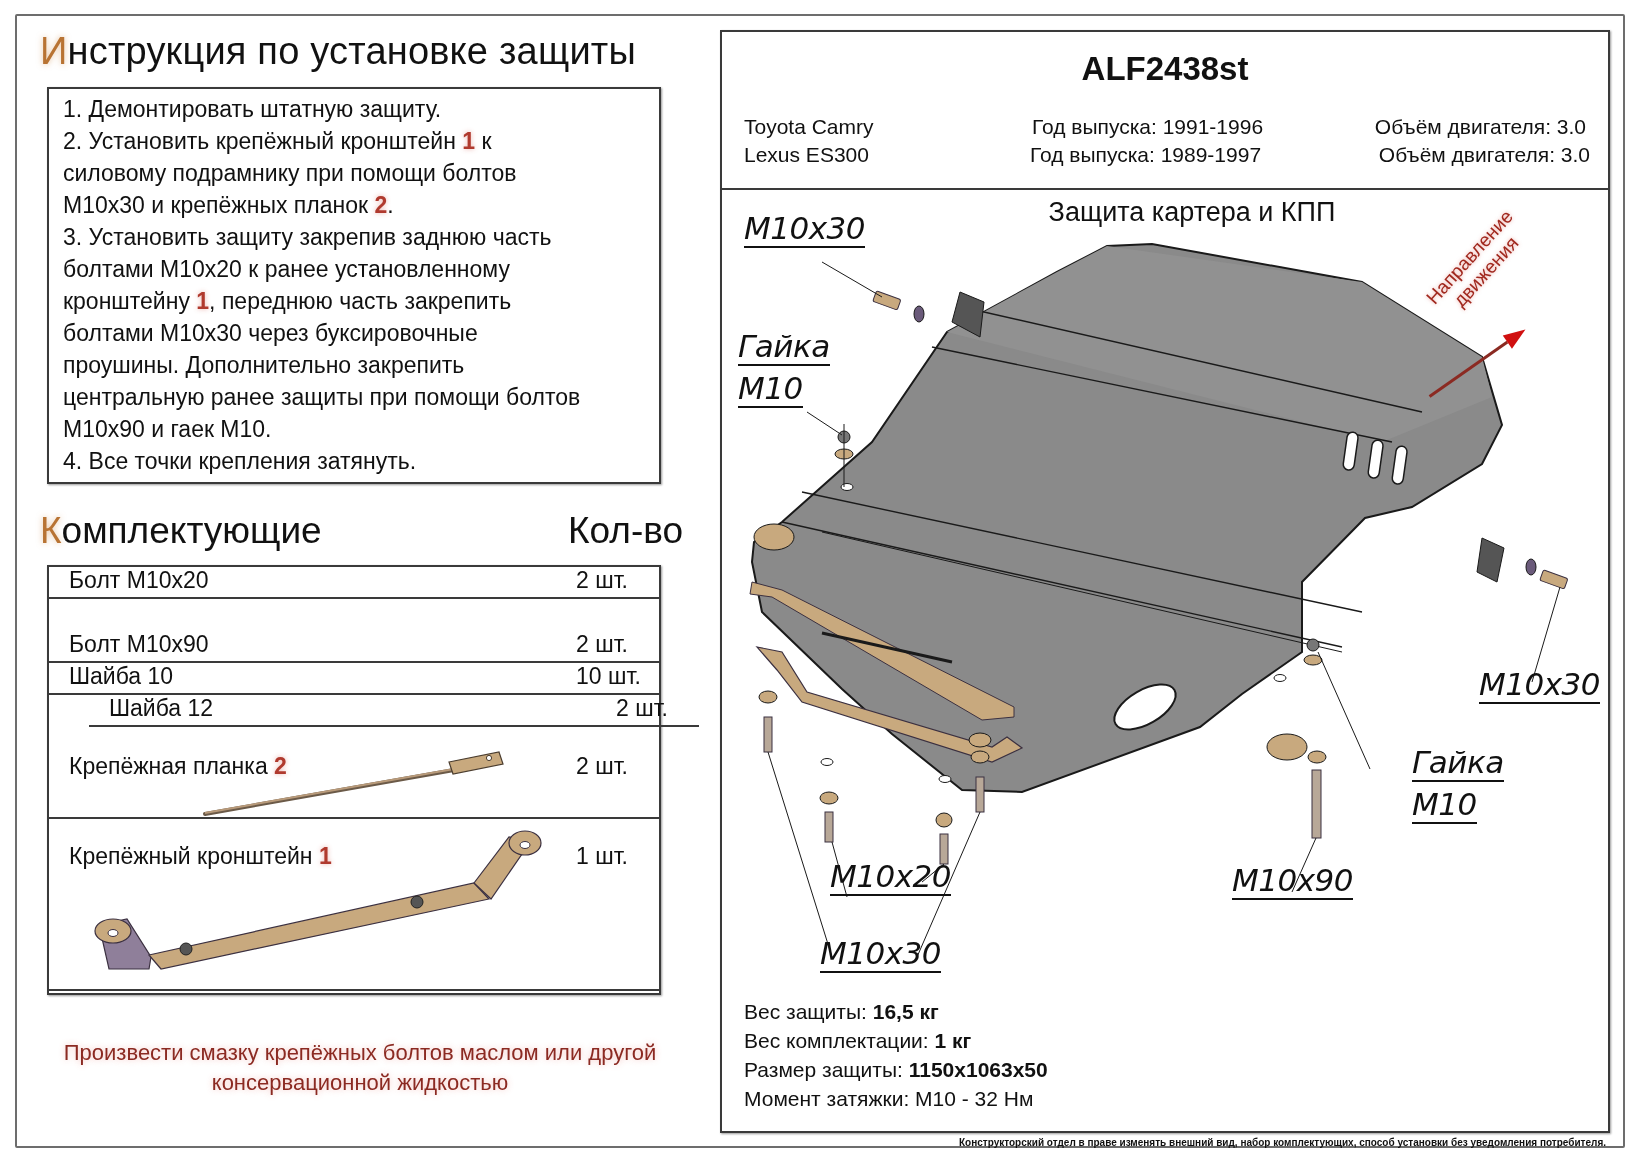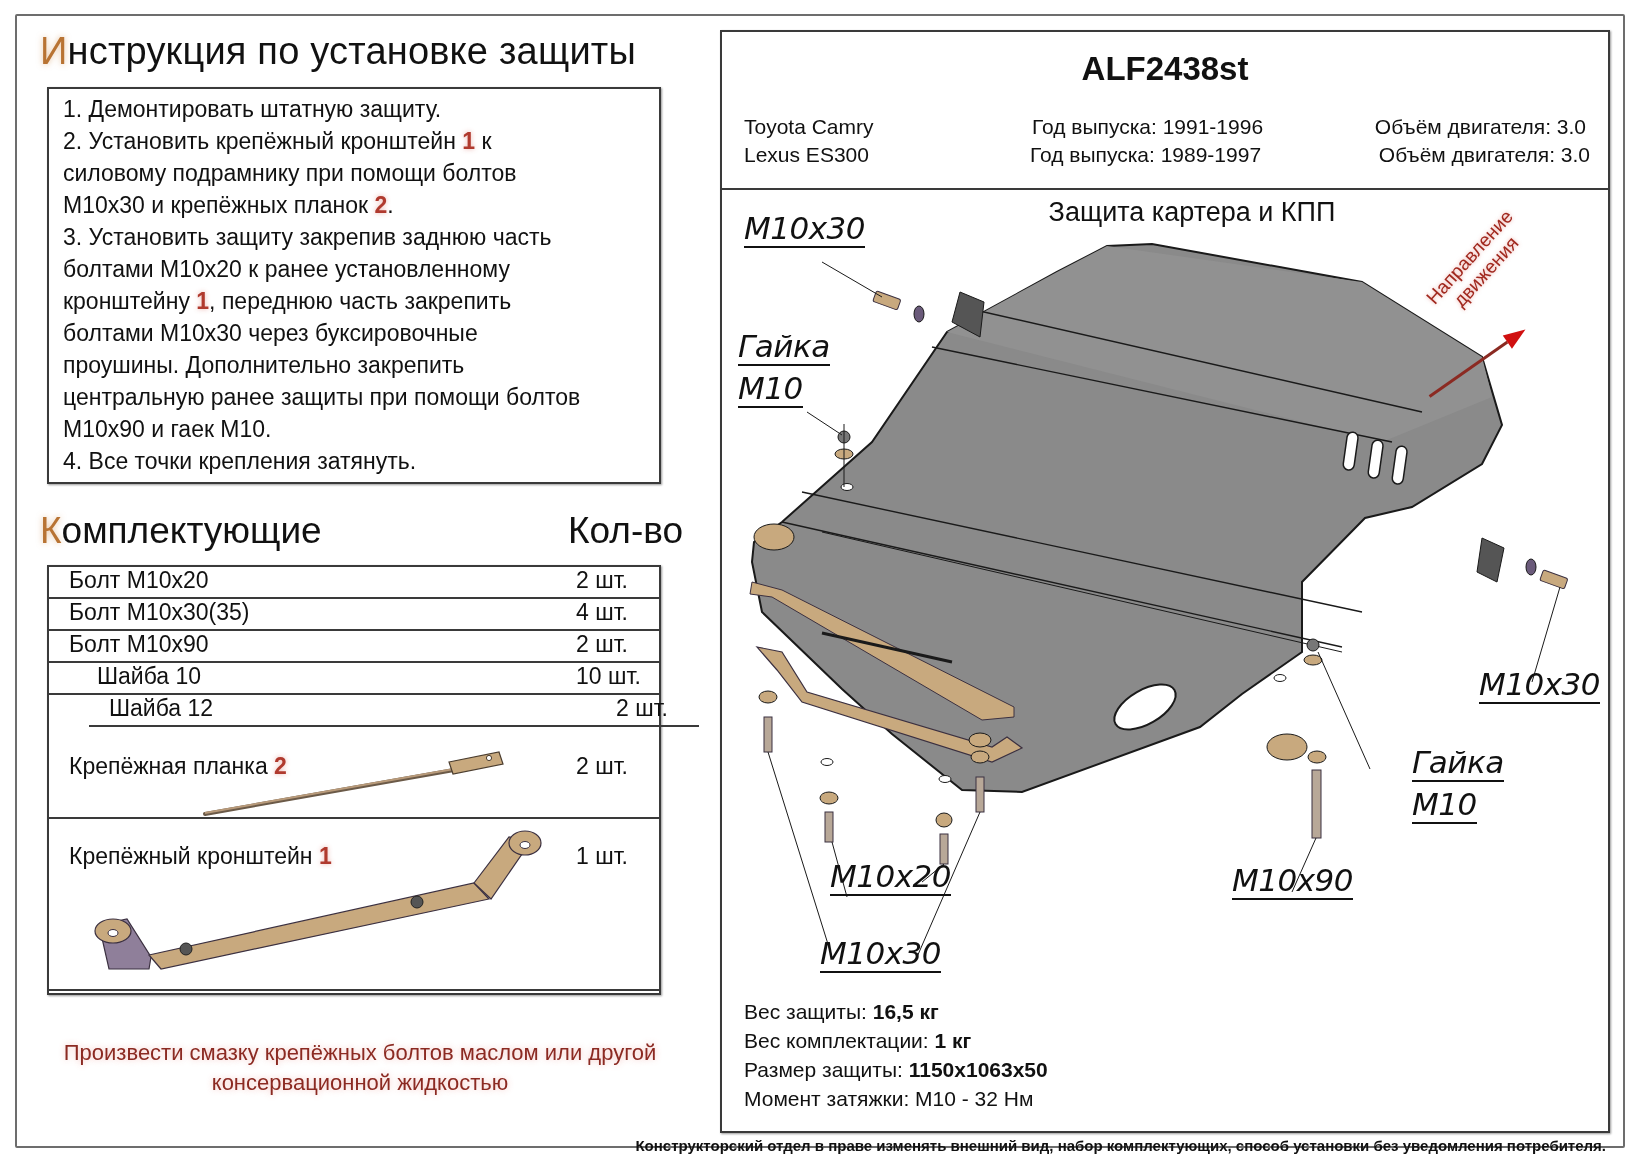--- a/index.html
+++ b/index.html
@@ -20,21 +20,21 @@
   .pqty{position:absolute;left:527px;font-size:23px;white-space:nowrap;}
   .note{position:absolute;left:20px;top:1038px;width:680px;text-align:center;font-size:22px;color:#8b2a22;line-height:30px;text-shadow:0 0 6px rgba(230,120,110,.45);}
   .right{position:absolute;left:720px;top:30px;width:890px;height:1103px;border:2px solid #3a3a3a;box-sizing:border-box;box-shadow:1px 1px 2px #999;}
   .hdr{position:absolute;left:0;top:0;width:100%;height:158px;border-bottom:2px solid #3a3a3a;box-sizing:border-box;}
   .code{position:absolute;left:0;width:100%;top:18px;text-align:center;font-size:33px;font-weight:bold;}
   .hl{position:absolute;font-size:21px;white-space:nowrap;}
   .subtitle{position:absolute;top:165px;left:0;width:100%;text-align:center;font-size:27px;padding-left:54px;box-sizing:border-box;}
   .lbl{position:absolute;font-size:31px;font-style:italic;font-family:"DejaVu Sans",sans-serif;white-space:nowrap;border-bottom:2px solid #111;line-height:36px;letter-spacing:-0.5px;}
   .specs{position:absolute;left:22px;top:965px;font-size:21px;line-height:29px;white-space:nowrap;}
   .specs b{font-weight:bold;}
-  .disclaimer{position:absolute;right:36px;top:1137px;font-size:15px;font-weight:bold;white-space:nowrap;color:#111;}
+  .disclaimer{position:absolute;right:36px;top:1137px;font-size:10px;font-weight:bold;white-space:nowrap;color:#111;}
   svg{position:absolute;overflow:visible;}
 </style>
 </head>
 <body>
 
 <div class="outer"></div>
 
 <div class="h1"><span class="cap">И</span><span>нструкция по установке защиты</span></div>
 
 <div class="instr" id="instrBox">
@@ -62,30 +62,26 @@
     </div>
     <div class="prow" style="top: 160px; height: 92px;">
       <div class="pname" style="top: 26px;"><span>Крепёжная планка </span><span class="red">2</span></div>
       <div class="pqty" style="top: 26px;">2 шт.</div>
     </div>
     <div class="prow" style="top: 128px; height: 32px; margin-left: 40px;">
       <div class="pname" style="top: 0px;"><span>Шайба 12</span></div>
       <div class="pqty" style="top: 0px;">2 шт.</div>
     </div>
     <div class="prow" style="top: 96px; height: 32px;">
-      <div class="pname" style="top: 0px; margin-left: 28px;"><span>Шайба 10</span></div>
+      <div class="pname" style="top: 0px;"><span>Шайба 10</span></div>
       <div class="pqty" style="top: 0px;">10 шт.</div>
     </div>
     <div class="prow" style="top: 64px; height: 32px;">
       <div class="pname" style="top: 0px;"><span>Болт М10х90</span></div>
       <div class="pqty" style="top: 0px;">2 шт.</div>
-    </div>
-    <div class="prow" style="top: 32px; height: 32px;">
-      <div class="pname" style="top: 0px;"><span>Болт М10х30(35)</span></div>
-      <div class="pqty" style="top: 0px;">4 шт.</div>
     </div>
     <div class="prow" style="top: 0px; height: 32px;">
       <div class="pname" style="top: 0px;"><span>Болт М10х20</span></div>
       <div class="pqty" style="top: 0px;">2 шт.</div>
     </div>
 
   <svg style="left:150px;top:187px;" width="320" height="70" viewBox="0 0 320 70">
     <line x1="6" y1="60" x2="255" y2="16" stroke="#6b5a48" stroke-width="4" stroke-linecap="round"></line>
     <line x1="6" y1="59" x2="255" y2="15" stroke="#b89a7a" stroke-width="2"></line>
     <polygon points="250,8 300,-2 304,10 254,20" fill="#c8a97e" stroke="#4a3c2e" stroke-width="1.2"></polygon>

